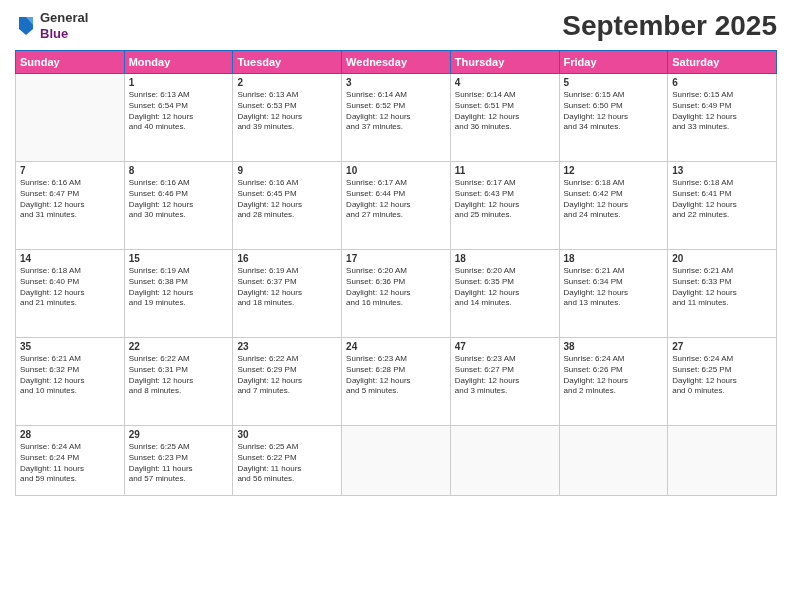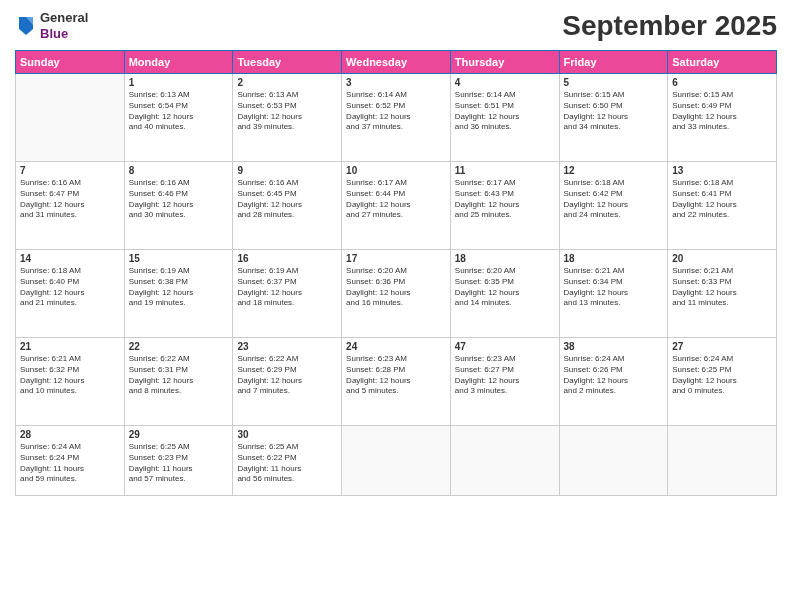--- a/index.html
+++ b/index.html
@@ -272,21 +272,21 @@
           <td>
             <span class="day-num">20</span>
             <div class="cell-info" style="white-space: pre-line;">Sunrise: 6:21 AM
 Sunset: 6:33 PM
 Daylight: 12 hours
 and 11 minutes.</div>
           </td>
         </tr>
         <tr>
           <td>
-            <span class="day-num">21</span>
+            <span class="day-num">35</span>
             <div class="cell-info" style="white-space: pre-line;">Sunrise: 6:21 AM
 Sunset: 6:32 PM
 Daylight: 12 hours
 and 10 minutes.</div>
           </td>
           <td>
             <span class="day-num">22</span>
             <div class="cell-info" style="white-space: pre-line;">Sunrise: 6:22 AM
 Sunset: 6:31 PM
 Daylight: 12 hours

